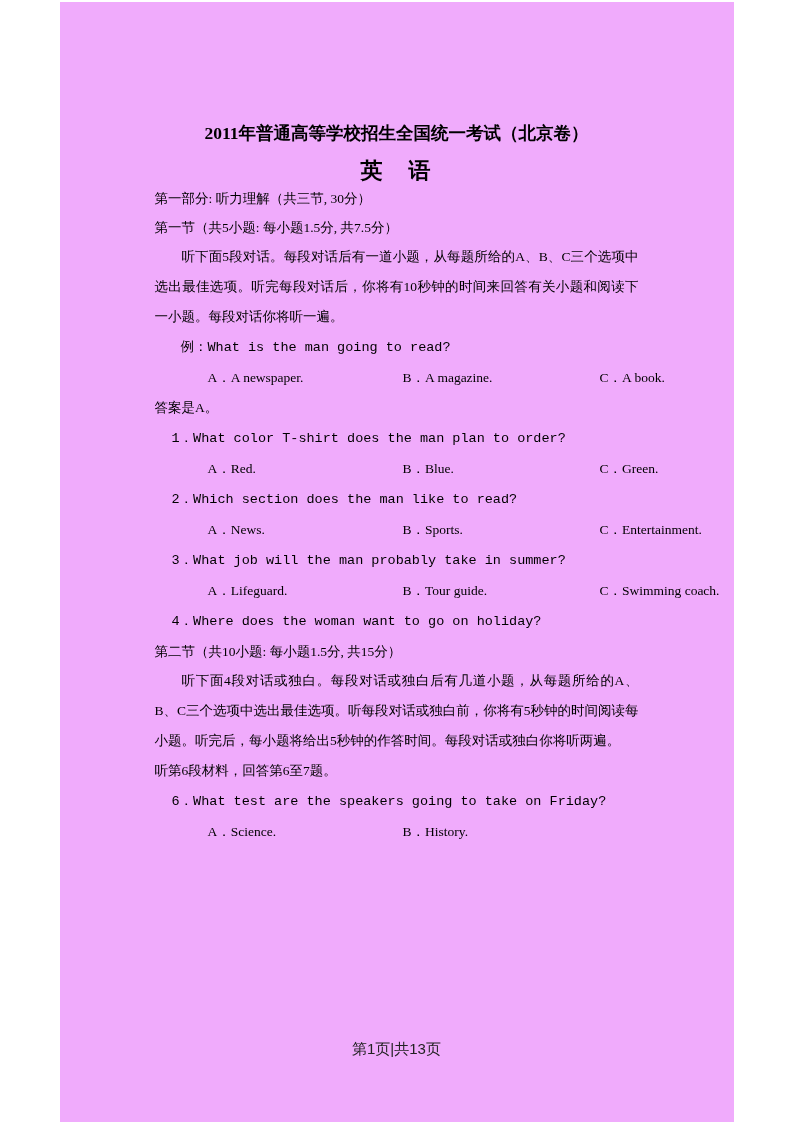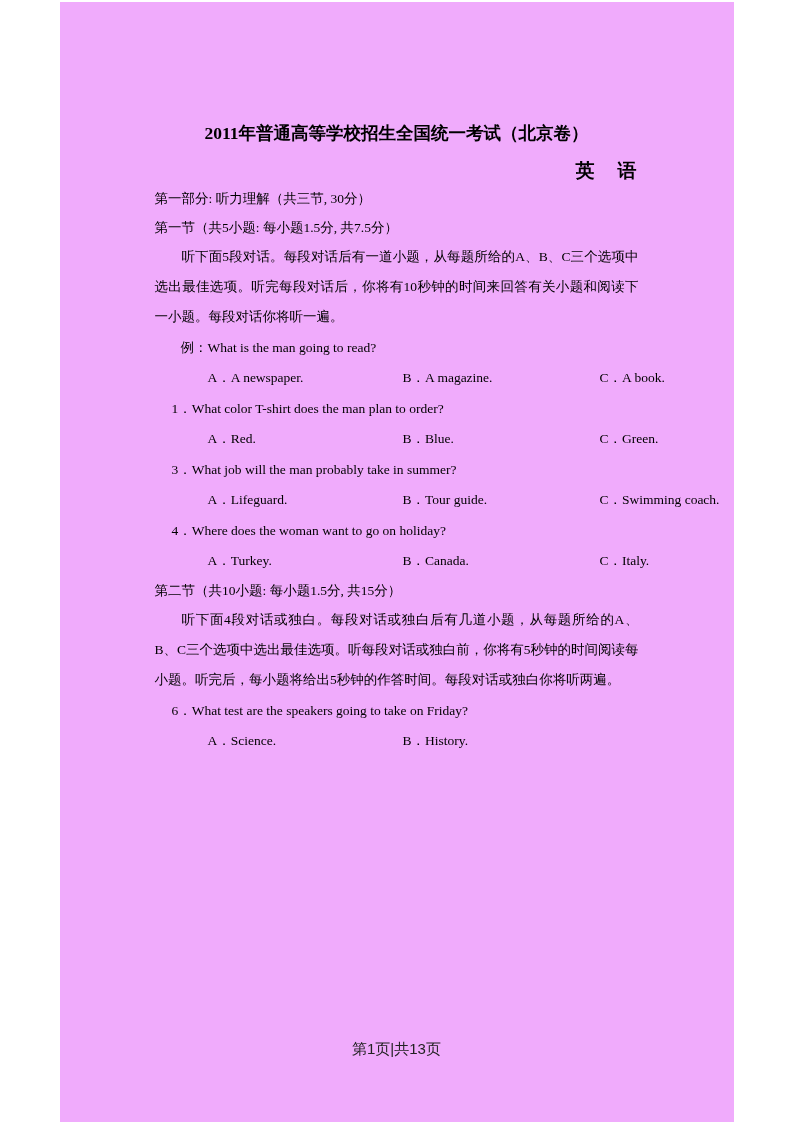--- a/index.html
+++ b/index.html
@@ -19,33 +19,33 @@
     font-size: 13.5px;
     line-height: 30px;
   }
   .title {
     font-size: 17.5px;
     font-weight: bold;
     text-align: center;
     line-height: 26px;
   }
   .subject {
-    font-size: 19px;
+    font-size: 22px;
     font-weight: bold;
-    text-align: right;
+    text-align: center;
     line-height: 26px;
     margin-top: 12px;
     letter-spacing: 2px;
   }
   .para { text-align: justify; }
   .para.first-indent { text-indent: 2em; }
   .intro { margin-top: 10px; line-height: 27px; }
   .heading { line-height: 29px; }
   .q-block { margin-top: 1px; }
-  .q-prompt { padding-left: 17px; }
+  .q-prompt { padding-left: 17px; font-family: Liberation Mono, monospace; }
   .q-prompt.example-indent { padding-left: 26px; }
   .q-options {
     display: flex;
     padding-left: 53px;
   }
   .opt { flex: 0 0 195px; white-space: nowrap; }
   .opt.opt-b { flex: 0 0 197px; }
   .opt.opt-c { flex: 1 1 auto; }
   .footer {
     position: absolute;
@@ -75,54 +75,59 @@
 
     <div class="q-block">
       <p class="q-prompt example-indent">例：What is the man going to read?</p>
       <div class="q-options">
         <span class="opt opt-a">A．A newspaper.</span>
         <span class="opt opt-b">B．A magazine.</span>
         <span class="opt opt-c">C．A book.</span>
       </div>
     </div>
 
+    <p class="para">答案是A。</p>
 
     <div class="q-block">
       <p class="q-prompt">1．What color T-shirt does the man plan to order?</p>
       <div class="q-options">
         <span class="opt opt-a">A．Red.</span>
         <span class="opt opt-b">B．Blue.</span>
         <span class="opt opt-c">C．Green.</span>
       </div>
     </div>
 
+    <div class="q-block">
+      <p class="q-prompt">2．Which section does the man like to read?</p>
+      <div class="q-options">
+        <span class="opt opt-a">A．News.</span>
+        <span class="opt opt-b">B．Sports.</span>
+        <span class="opt opt-c">C．Entertainment.</span>
+      </div>
+    </div>
 
     <div class="q-block">
       <p class="q-prompt">3．What job will the man probably take in summer?</p>
       <div class="q-options">
         <span class="opt opt-a">A．Lifeguard.</span>
         <span class="opt opt-b">B．Tour guide.</span>
         <span class="opt opt-c">C．Swimming coach.</span>
       </div>
     </div>
 
     <div class="q-block">
       <p class="q-prompt">4．Where does the woman want to go on holiday?</p>
-      <div class="q-options">
-        <span class="opt opt-a">A．Turkey.</span>
-        <span class="opt opt-b">B．Canada.</span>
-        <span class="opt opt-c">C．Italy.</span>
-      </div>
     </div>
 
 
     <p class="para heading">第二节（共10小题: 每小题1.5分, 共15分）</p>
 
     <p class="para first-indent">听下面4段对话或独白。每段对话或独白后有几道小题，从每题所给的A、B、C三个选项中选出最佳选项。听每段对话或独白前，你将有5秒钟的时间阅读每小题。听完后，每小题将给出5秒钟的作答时间。每段对话或独白你将听两遍。</p>
 
+    <p class="para">听第6段材料，回答第6至7题。</p>
 
     <div class="q-block">
       <p class="q-prompt">6．What test are the speakers going to take on Friday?</p>
       <div class="q-options">
         <span class="opt opt-a">A．Science.</span>
         <span class="opt opt-b">B．History.</span>
       </div>
     </div>
 
   </div>

